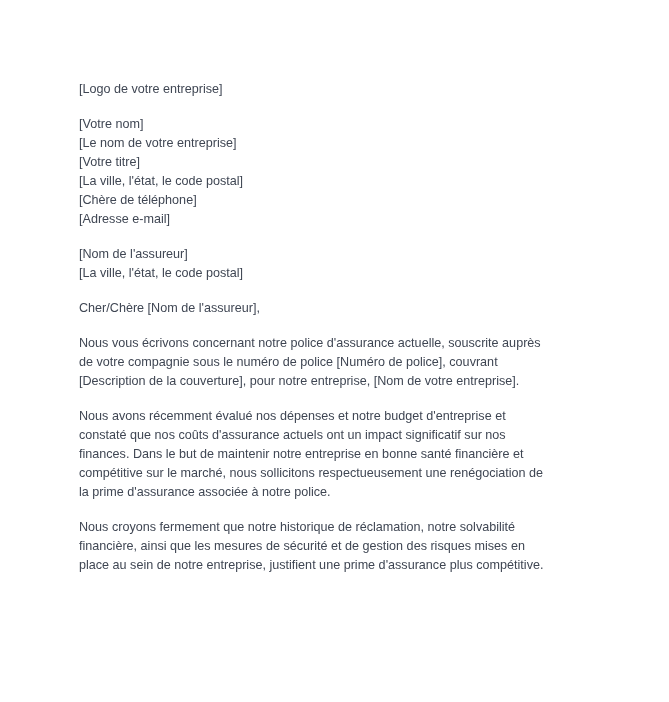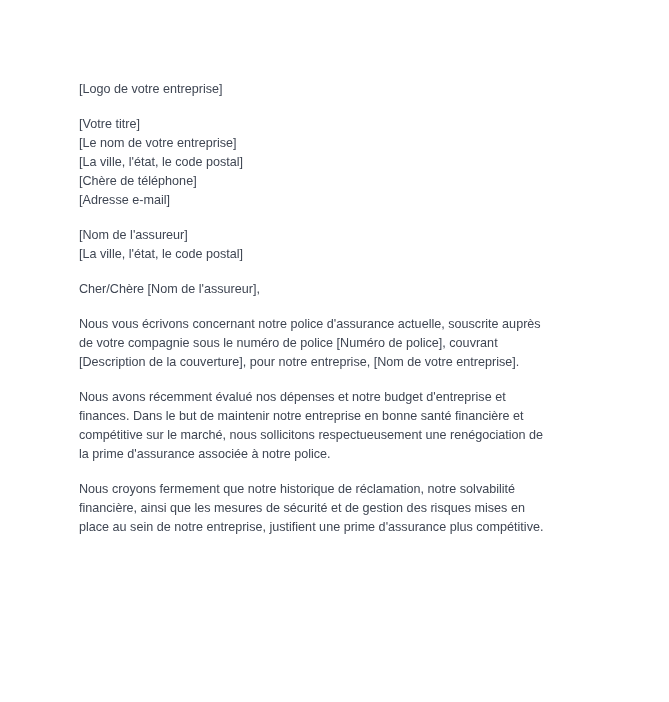--- a/index.html
+++ b/index.html
@@ -34,22 +34,23 @@
 </head>
 <body>
 
 <div class="page">
 
   <div class="block">
     <span class="line">[Logo de votre entreprise]</span>
   </div>
 
   <div class="block">
+    <span class="line">[Votre nom]</span>
+    <span class="line">[Le nom de votre entreprise]</span>
     <span class="line">[Votre titre]</span>
-    <span class="line">[Le nom de votre entreprise]</span>
     <span class="line">[La ville, l'état, le code postal]</span>
     <span class="line">[Chère de téléphone]</span>
     <span class="line">[Adresse e-mail]</span>
   </div>
 
   <div class="block">
     <span class="line">[Nom de l'assureur]</span>
     <span class="line">[La ville, l'état, le code postal]</span>
   </div>
 
@@ -60,20 +61,21 @@
   </div>
 
   <div class="block">
     <span class="line">Nous vous écrivons concernant notre police d'assurance actuelle, souscrite auprès</span>
     <span class="line">de votre compagnie sous le numéro de police [Numéro de police], couvrant</span>
     <span class="line">[Description de la couverture], pour notre entreprise, [Nom de votre entreprise].</span>
   </div>
 
   <div class="block">
     <span class="line">Nous avons récemment évalué nos dépenses et notre budget d'entreprise et</span>
+    <span class="line">constaté que nos coûts d'assurance actuels ont un impact significatif sur nos</span>
     <span class="line">finances. Dans le but de maintenir notre entreprise en bonne santé financière et</span>
     <span class="line">compétitive sur le marché, nous sollicitons respectueusement une renégociation de</span>
     <span class="line">la prime d'assurance associée à notre police.</span>
   </div>
 
   <div class="block">
     <span class="line">Nous croyons fermement que notre historique de réclamation, notre solvabilité</span>
     <span class="line">financière, ainsi que les mesures de sécurité et de gestion des risques mises en</span>
     <span class="line">place au sein de notre entreprise, justifient une prime d'assurance plus compétitive.</span>
   </div>

